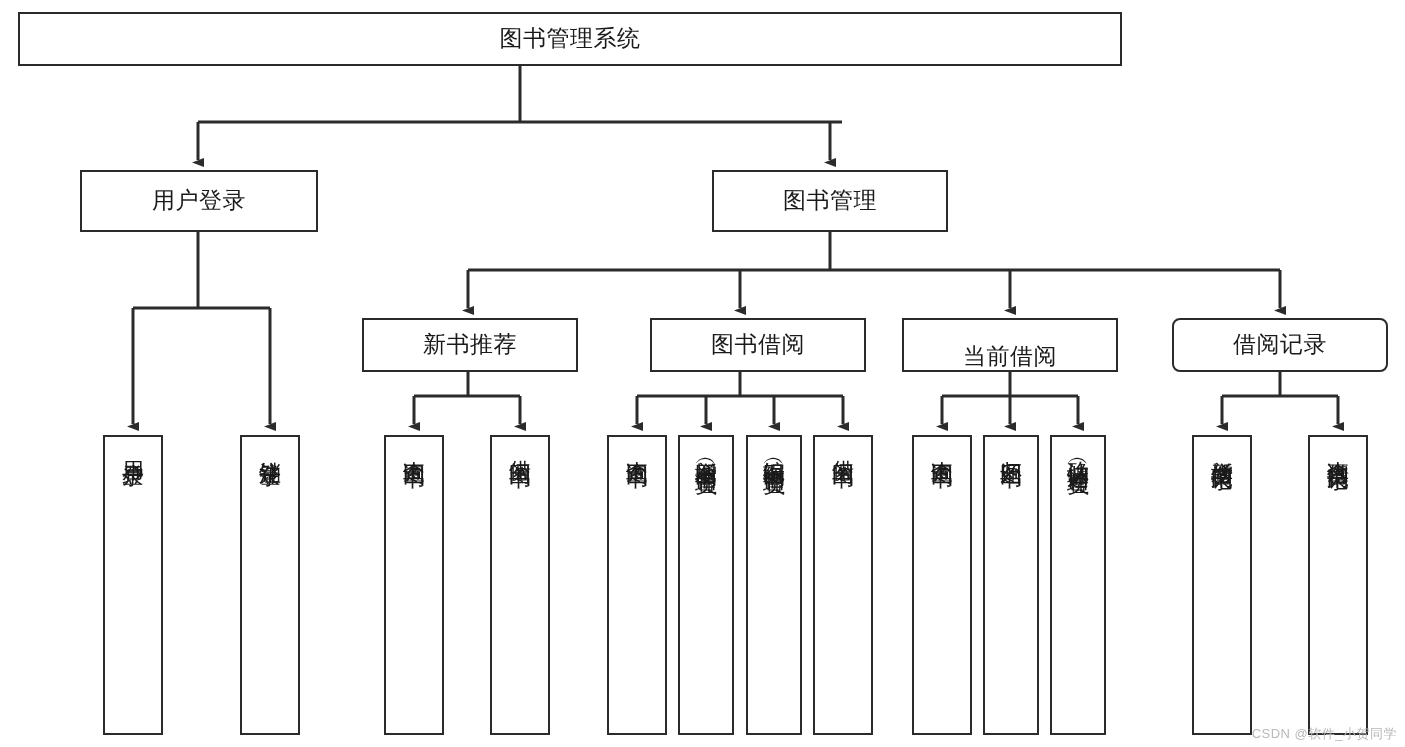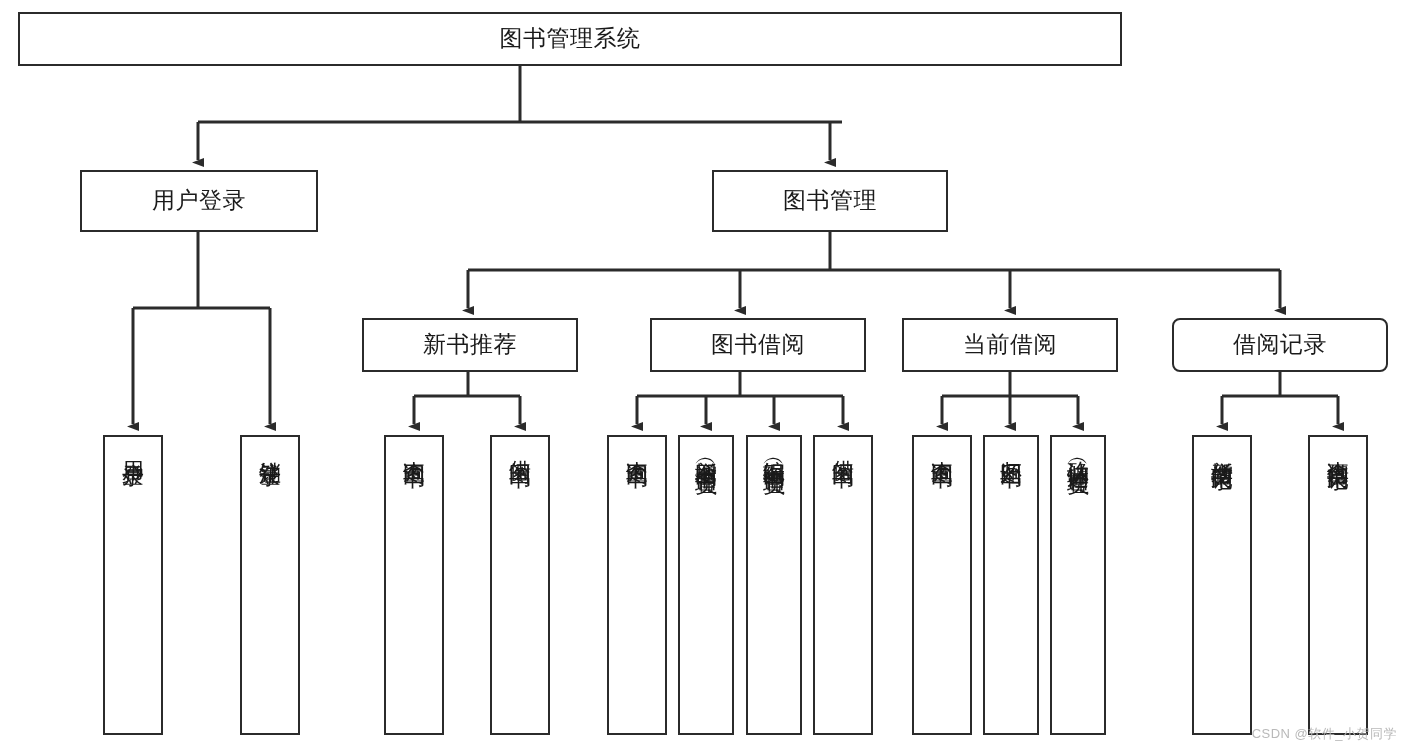--- a/index.html
+++ b/index.html
@@ -143,21 +143,21 @@
   <div class="node horiz" style="left:712px; top:170px; width:236px; height:62px;">
     <span class="node-label">图书管理</span>
   </div>
 
   <div class="node horiz" style="left:362px; top:318px; width:216px; height:54px;">
     <span class="node-label">新书推荐</span>
   </div>
   <div class="node horiz" style="left:632px; top:318px; width:216px; height:54px;margin-left:18px;">
     <span class="node-label">图书借阅</span>
   </div>
-  <div class="node horiz" style="left:902px; top:318px; width:216px; height:54px;">
+  <div class="node horiz" style="left:902px; top:318px; width:216px; height:54px;align-items:flex-end;">
     <span class="node-label">当前借阅</span>
   </div>
   <div class="node horiz" style="left:1172px; top:318px; width:216px; height:54px;border-radius:8px;">
     <span class="node-label">借阅记录</span>
   </div>
 
   <div class="node leaf" style="left:103px; top:435px; width:60px; height:300px;">
     <span class="node-label">用户登录</span>
   </div>
   <div class="node leaf" style="left:240px; top:435px; width:60px; height:300px;">

